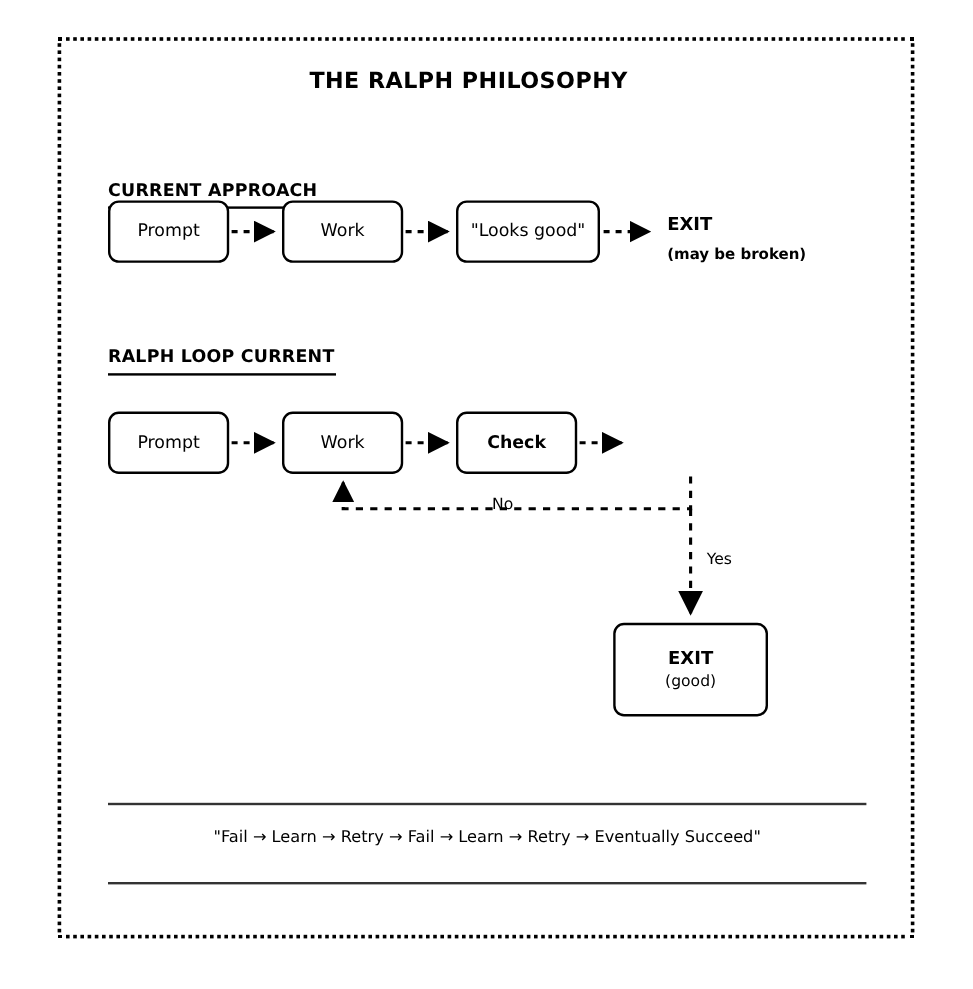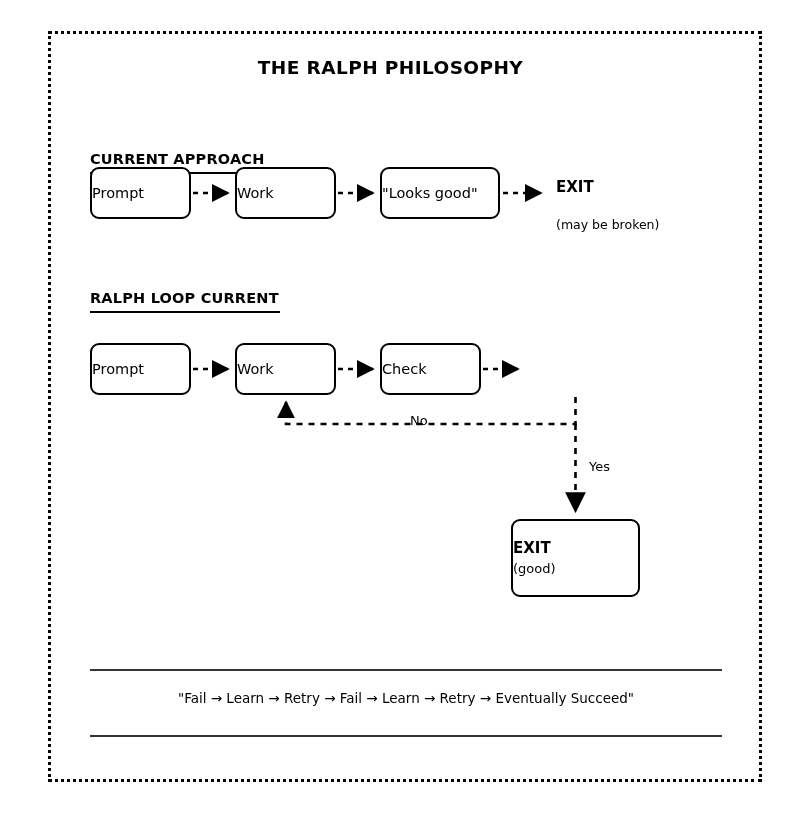--- a/index.html
+++ b/index.html
@@ -65,53 +65,53 @@
 
   
   .node {
     position: absolute;
     box-sizing: border-box;
     border: 2.6px solid #000000;
     border-radius: 9px;
     background: #ffffff;
     display: flex;
     flex-direction: column;
-    align-items: flex-start;
+    align-items: center;
     justify-content: center;
     font-size: 14.5px;
     line-height: 1.25;
     text-align: center;
   }
   .node .main { font-size: 14.5px; }
   .node .main.bold { font-weight: bold; font-size: 15px; }
   .node .sub { font-size: 13px; margin-top: 4px; }
 
   
   #node-prompt-1     { left: 90px;  top: 167px; width: 101px; height: 52px; }
   #node-work-1       { left: 235px; top: 167px; width: 101px; height: 52px; }
   #node-looksgood-1  { left: 380px; top: 167px; width: 120px; height: 52px; }
 
   
   #node-prompt-2 { left: 90px;  top: 343px; width: 101px; height: 52px; }
   #node-work-2   { left: 235px; top: 343px; width: 101px; height: 52px; }
-  #node-check-2  { left: 380px; top: 343px; width: 101px; height: 52px; }
+  #node-check-2  { left: 380px; top: 343px; width: 101px; height: 52px; font-weight: bold; }
   #node-done-2   { left: 525px; top: 343px; width: 101px; height: 52px; }
 
   #node-exit-works { left: 511px; top: 519px; width: 129px; height: 78px; }
 
   
   .exit-text {
     position: absolute;
     left: 556px;
     top: 178px;
     text-align: left;
     white-space: nowrap;
   }
   .exit-text .label { font-size: 15px; font-weight: bold; }
-  .exit-text .note  { font-size: 12.5px; margin-top: 21px; }
+  .exit-text .note  { font-size: 12.5px; margin-top: 8px; font-weight: bold; }
 
   
   #wires {
     position: absolute;
     left: 0;
     top: 0;
     width: 811px;
     height: 824px;
     pointer-events: none;
   }

